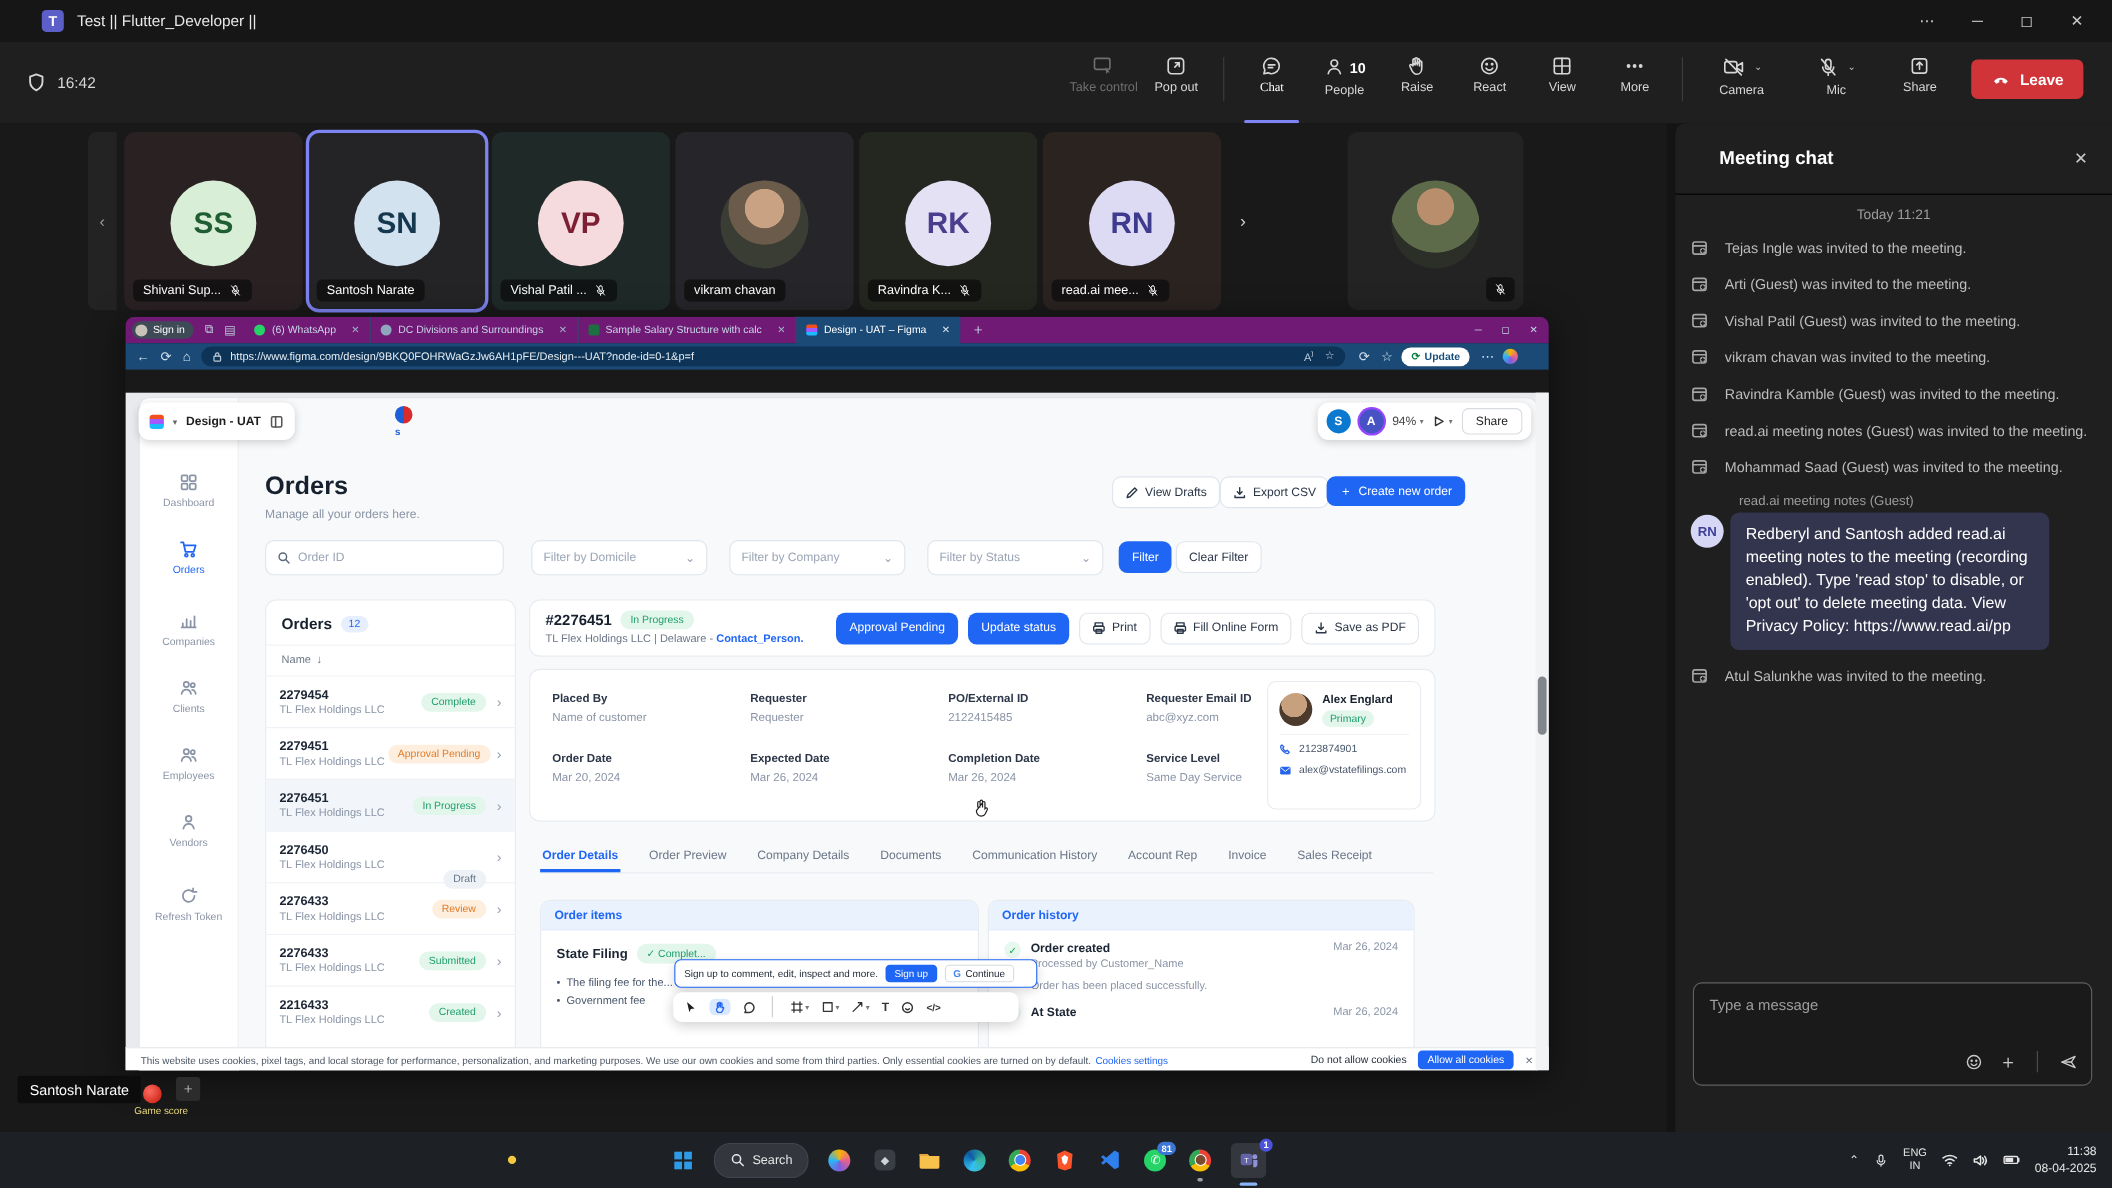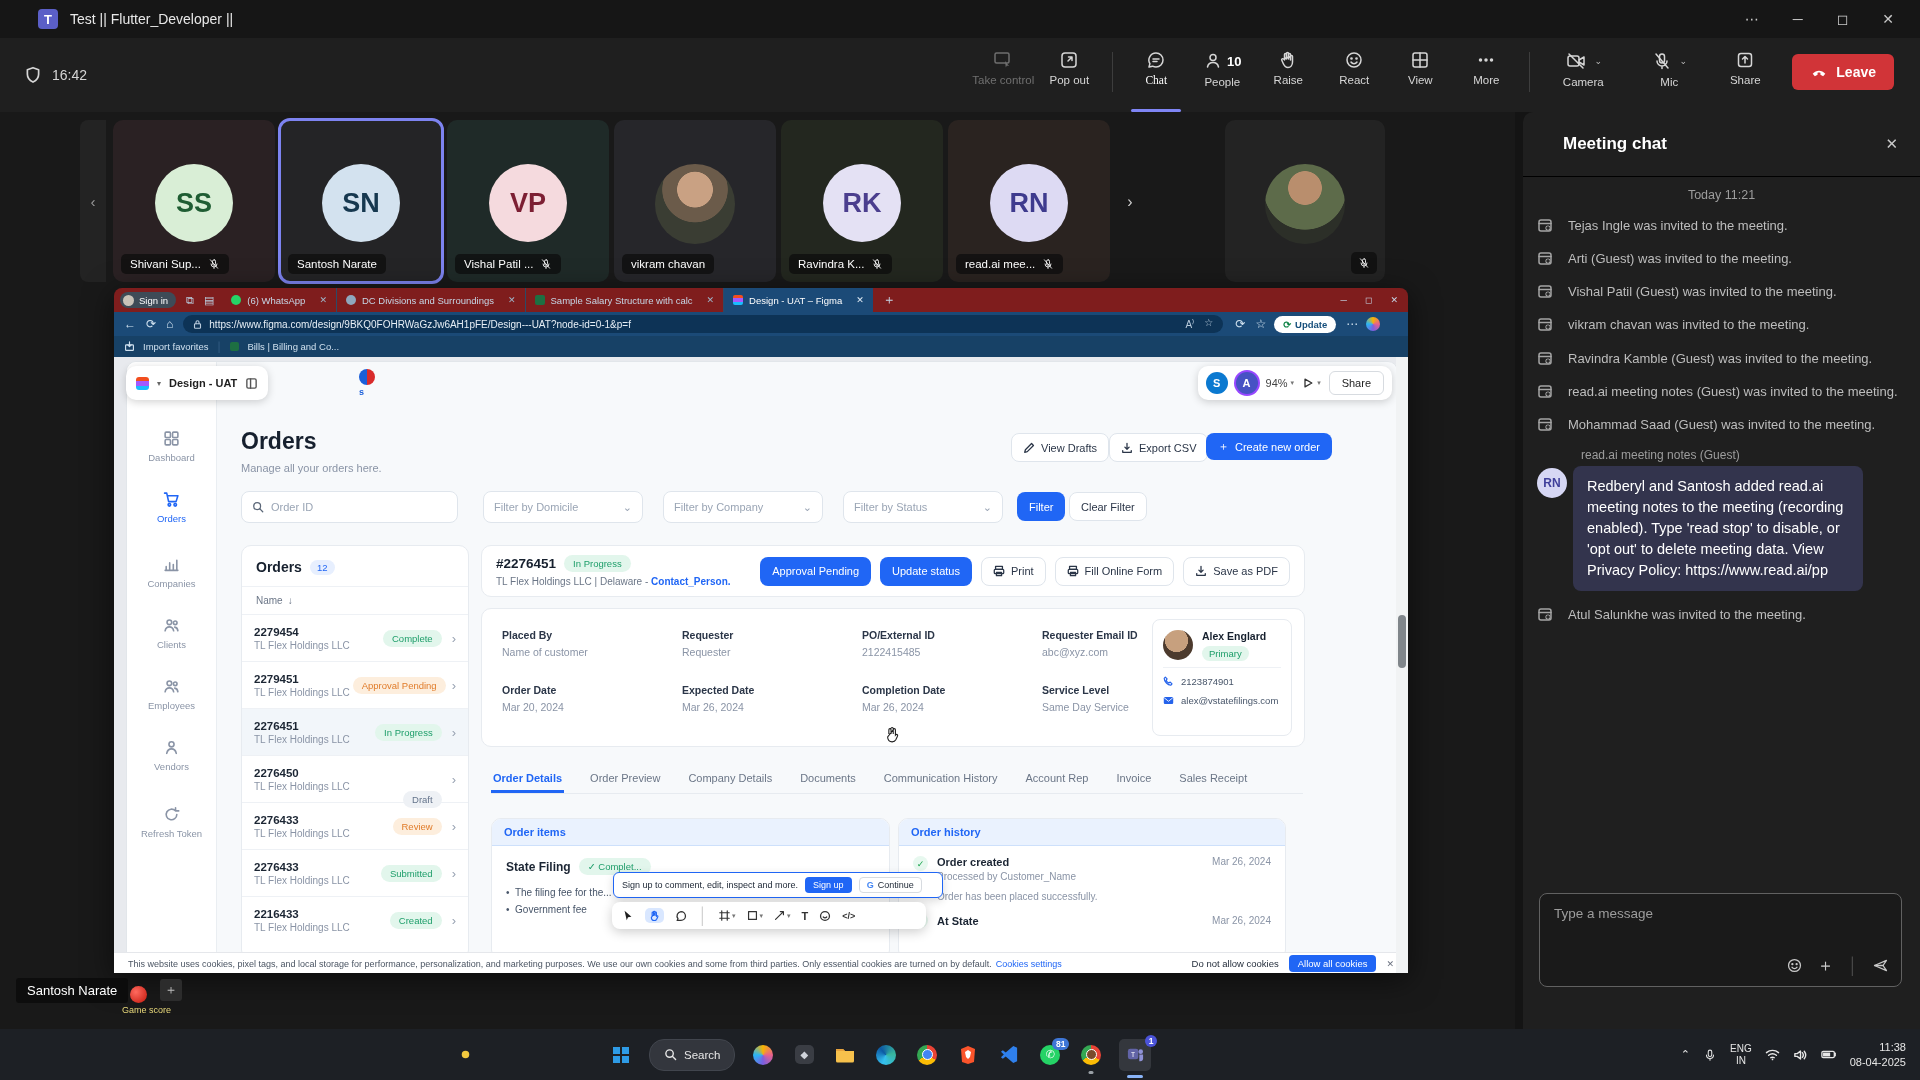--- a/index.html
+++ b/index.html
@@ -35,21 +35,21 @@
   .tile.selected{outline:3px solid #7d83f0;outline-offset:-1px;}
   .tile .av{position:absolute;left:50%;top:44px;transform:translateX(-50%);width:78px;height:78px;border-radius:50%;display:flex;align-items:center;justify-content:center;font-size:27px;font-weight:bold;}
   .tile .photo{position:absolute;left:50%;top:44px;transform:translateX(-50%);width:80px;height:80px;border-radius:50%;background:radial-gradient(circle at 50% 32%,#c9a183 0 26%,#6b5b4a 27% 48%,#3a3d33 49% 100%);}
   .namepill{position:absolute;left:8px;bottom:8px;display:flex;align-items:center;gap:7px;background:rgba(12,12,12,.72);border-radius:5px;padding:4px 9px;color:#fff;font-size:11.5px;max-width:142px;white-space:nowrap;}
   .mutepill{position:absolute;right:8px;bottom:8px;background:rgba(12,12,12,.72);border-radius:5px;padding:5px 7px;color:#fff;}
   .tscroll{position:absolute;top:8px;width:26px;height:162px;background:#232323;color:#9a9a9a;display:flex;align-items:center;justify-content:center;font-size:15px;border-radius:8px 0 0 8px;cursor:pointer;}
   .tnext{position:absolute;top:70px;width:24px;height:40px;color:#cfcfcf;display:flex;align-items:center;justify-content:center;font-size:16px;cursor:pointer;}
 
   
   .browser{left:114px;top:288px;width:1294px;height:685px;border-radius:8px 8px 0 0;overflow:hidden;box-shadow:0 6px 30px rgba(0,0,0,.55);}
-  .tabstrip{position:absolute;left:0;top:0;width:1294px;height:24px;background:#7f1d1d;display:flex;align-items:center;color:#d7e4f2;}
+  .tabstrip{position:absolute;left:0;top:0;width:1294px;height:24px;background:#701a75;display:flex;align-items:center;color:#d7e4f2;}
   .signin{display:flex;align-items:center;gap:5px;background:#3e4b57;border-radius:10px;height:16px;padding:0 8px 0 3px;margin-left:6px;font-size:9.5px;color:#fff;cursor:pointer;}
   .signin .dot{width:11px;height:11px;border-radius:50%;background:#c9c2b8;}
   .tstrip-ico{margin-left:10px;color:#b9cbdc;font-size:11px;cursor:pointer;}
   .btab{display:flex;align-items:center;gap:6px;height:40px;padding:0 9px;font-size:9.5px;color:#c6d6e6;border-right:1px solid #2c4a66;cursor:pointer;white-space:nowrap;}
   .btab.active{background:#1b4a77;color:#fff;border-right:none;border-radius:7px 7px 0 0;}
   .btab .x{margin-left:8px;font-size:9px;color:#9fb4c8;}
   .newtab{margin-left:10px;color:#c6d6e6;font-size:13px;cursor:pointer;}
   .bwin-controls{margin-left:auto;display:flex;gap:18px;margin-right:10px;color:#c6d6e6;font-size:9px;}
   .addrrow{position:absolute;left:0;top:24px;width:1294px;height:24px;background:#1b4a77;display:flex;align-items:center;color:#cfe0ee;}
   .navico{margin-left:10px;font-size:12px;color:#cfe0ee;cursor:pointer;}
@@ -388,30 +388,20 @@
         <span class="navico" style="margin-left:12px;">⟳</span>
         <span class="navico">☆</span>
         <div class="updatepill">
           <span style="color:#0b8043;">⟳</span>
           <span>Update</span>
         </div>
         <span class="navico">⋯</span>
         <span class="copilot"></span>
       </div>
 
-      <div class="bmrow">
-        <svg class="ico" width="11" height="11" viewBox="0 0 14 14" style="margin-left:10px;color:#cfe0ee;">
-            <rect x="2" y="5" width="10" height="7" rx="1"></rect>
-            <path d="M7 1v6M4.8 5L7 7.2 9.2 5"></path>
-          </svg>
-        <span>Import favorites</span>
-        <span style="color:#3c668c;">│</span>
-        <span style="width:9px;height:9px;background:#1d6f42;display:inline-block;border-radius:2px;"></span>
-        <span>Bills | Billing and Co...</span>
-      </div>
 
       <div class="viewport">
 
         <div class="frame">
 
           <div class="sidebar">
             <div class="sbitem" style="top:68px;">
               <svg class="ico" width="17" height="17" viewBox="0 0 16 16">
                   <rect x="2" y="2" width="5" height="5" rx="1"></rect>
                   <rect x="9" y="2" width="5" height="5" rx="1"></rect>

